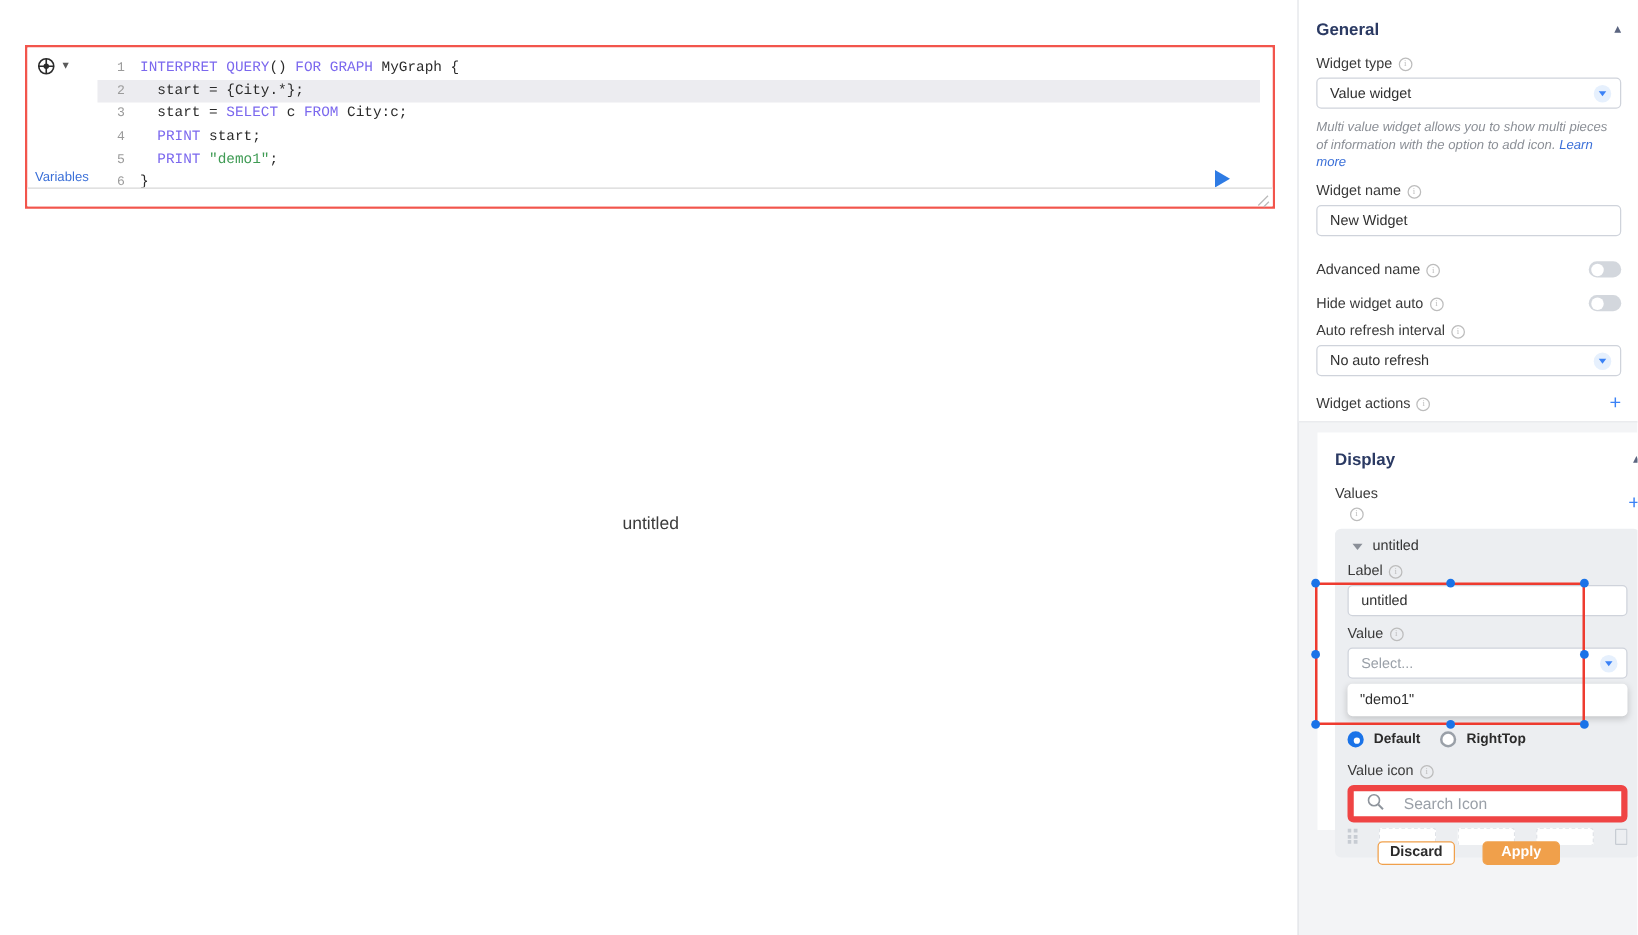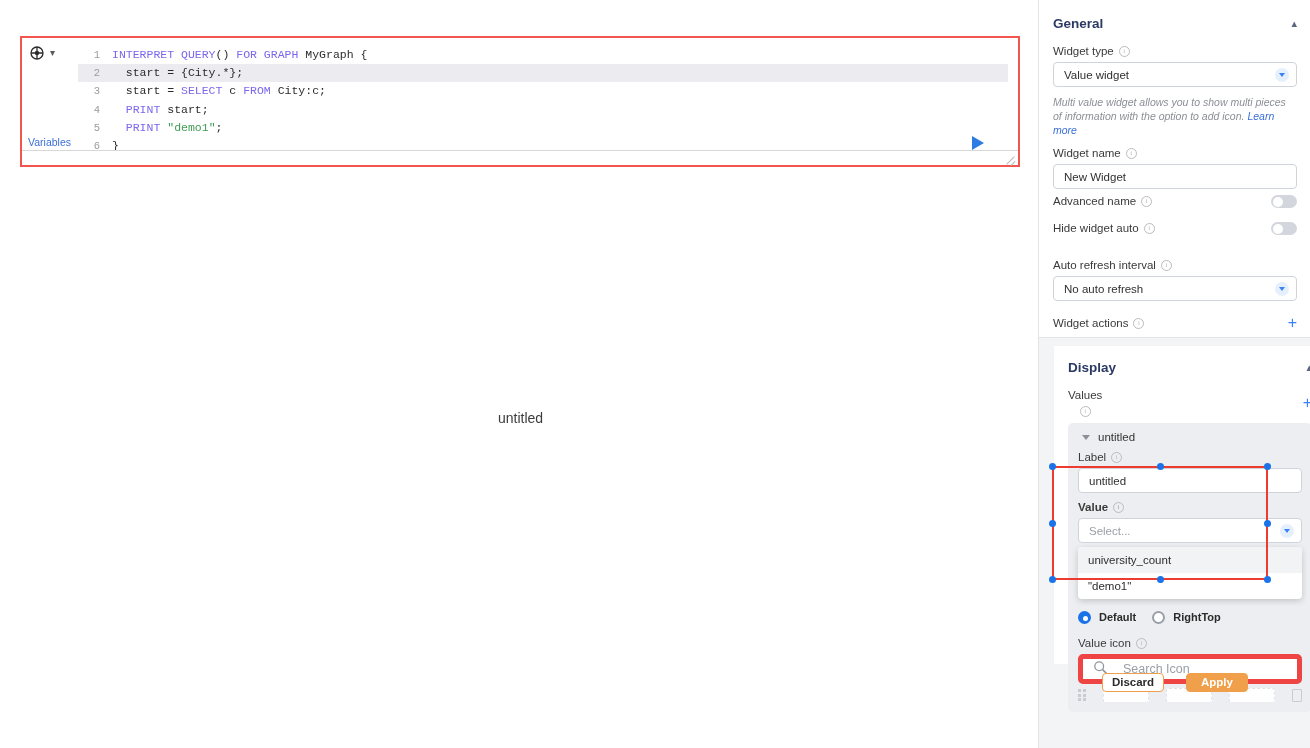--- a/index.html
+++ b/index.html
@@ -99,21 +99,21 @@
     font-size:10.5px;color:#8b8f96;font-style:italic;line-height:14px;margin:8px 0 10px 0;
   }
   .hint a{color:#3a6fd8;text-decoration:none;font-style:italic;}
 
   .text-input{
     height:25px;border:1px solid #cfd3db;border-radius:4px;background:#fff;
     display:flex;align-items:center;padding:0 10px;font-size:11.5px;color:#303030;
     box-sizing:border-box;
   }
 
-  .toggle-row{display:flex;align-items:flex-start;justify-content:space-between;height:27px;}
+  .toggle-row{display:flex;align-items:flex-end;justify-content:space-between;height:27px;}
   .switch{width:26px;height:13px;border-radius:7px;background:#d3d7dd;position:relative;cursor:pointer;}
   .switch i{position:absolute;left:1.5px;top:1.5px;width:10px;height:10px;border-radius:50%;background:#fff;}
 
   .row-plus{display:flex;align-items:center;justify-content:space-between;}
   .plus{color:#3b82f6;font-size:16px;line-height:12px;cursor:pointer;}
 
   
   #values-group{
     margin-top:6px;background:#eceef1;border-radius:5px;padding:8px 10px 10px 10px;
     position:relative;
@@ -309,33 +309,32 @@
       </div>
 
       <div class="field-label">
         <span>Label</span>
         <span class="info-dot">i</span>
       </div>
       <div class="text-input">
         <span>untitled</span>
       </div>
 
-      <div class="field-label" style="margin-top:8px;font-weight:bold;">
+      <div class="field-label" style="margin-top:8px;">
         <span>Value</span>
         <span class="info-dot">i</span>
       </div>
       <div class="select-box placeholder">
         <span>Select...</span>
         <span class="sel-arrow">
             <i></i>
           </span>
       </div>
 
       <div id="value-options">
-          <div class="opt hover">university_count</div>
           <div class="opt">"demo1"</div>
         </div>
 
       <div class="radio-row">
         <span class="radio on"></span>
         <span class="radio-lbl">Default</span>
         <span class="radio" style="margin-left:8px;"></span>
         <span class="radio-lbl">RightTop</span>
       </div>
 

